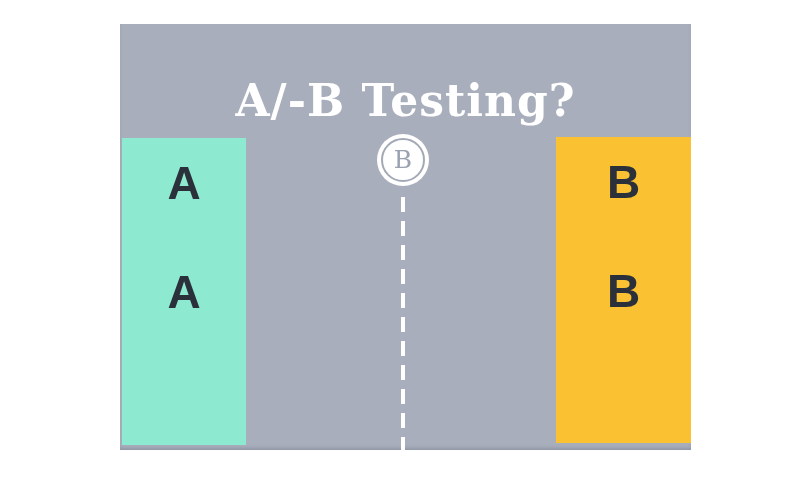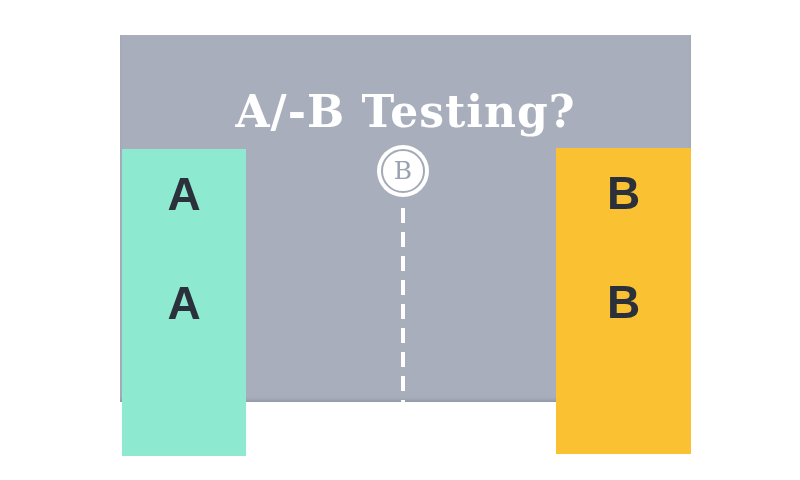--- a/index.html
+++ b/index.html
@@ -19,23 +19,23 @@
     width: 800px;
     height: 480px;
     position: relative;
     background: var(--background);
     font-family: "DejaVu Sans", sans-serif;
     overflow: hidden;
   }
   .panel {
     position: absolute;
     left: 120px;
-    top: 35px;
+    top: 24px;
     width: 571px;
-    height: 367px;
+    height: 426px;
     background: var(--panel);
     box-shadow: inset 0 -3px 4px -2px rgba(70, 76, 92, 0.35);
     padding-left: 45px;
   }
   .title {
     position: absolute;
     left: 0;
     right: 0;
     top: 22px;
     text-align: center;

